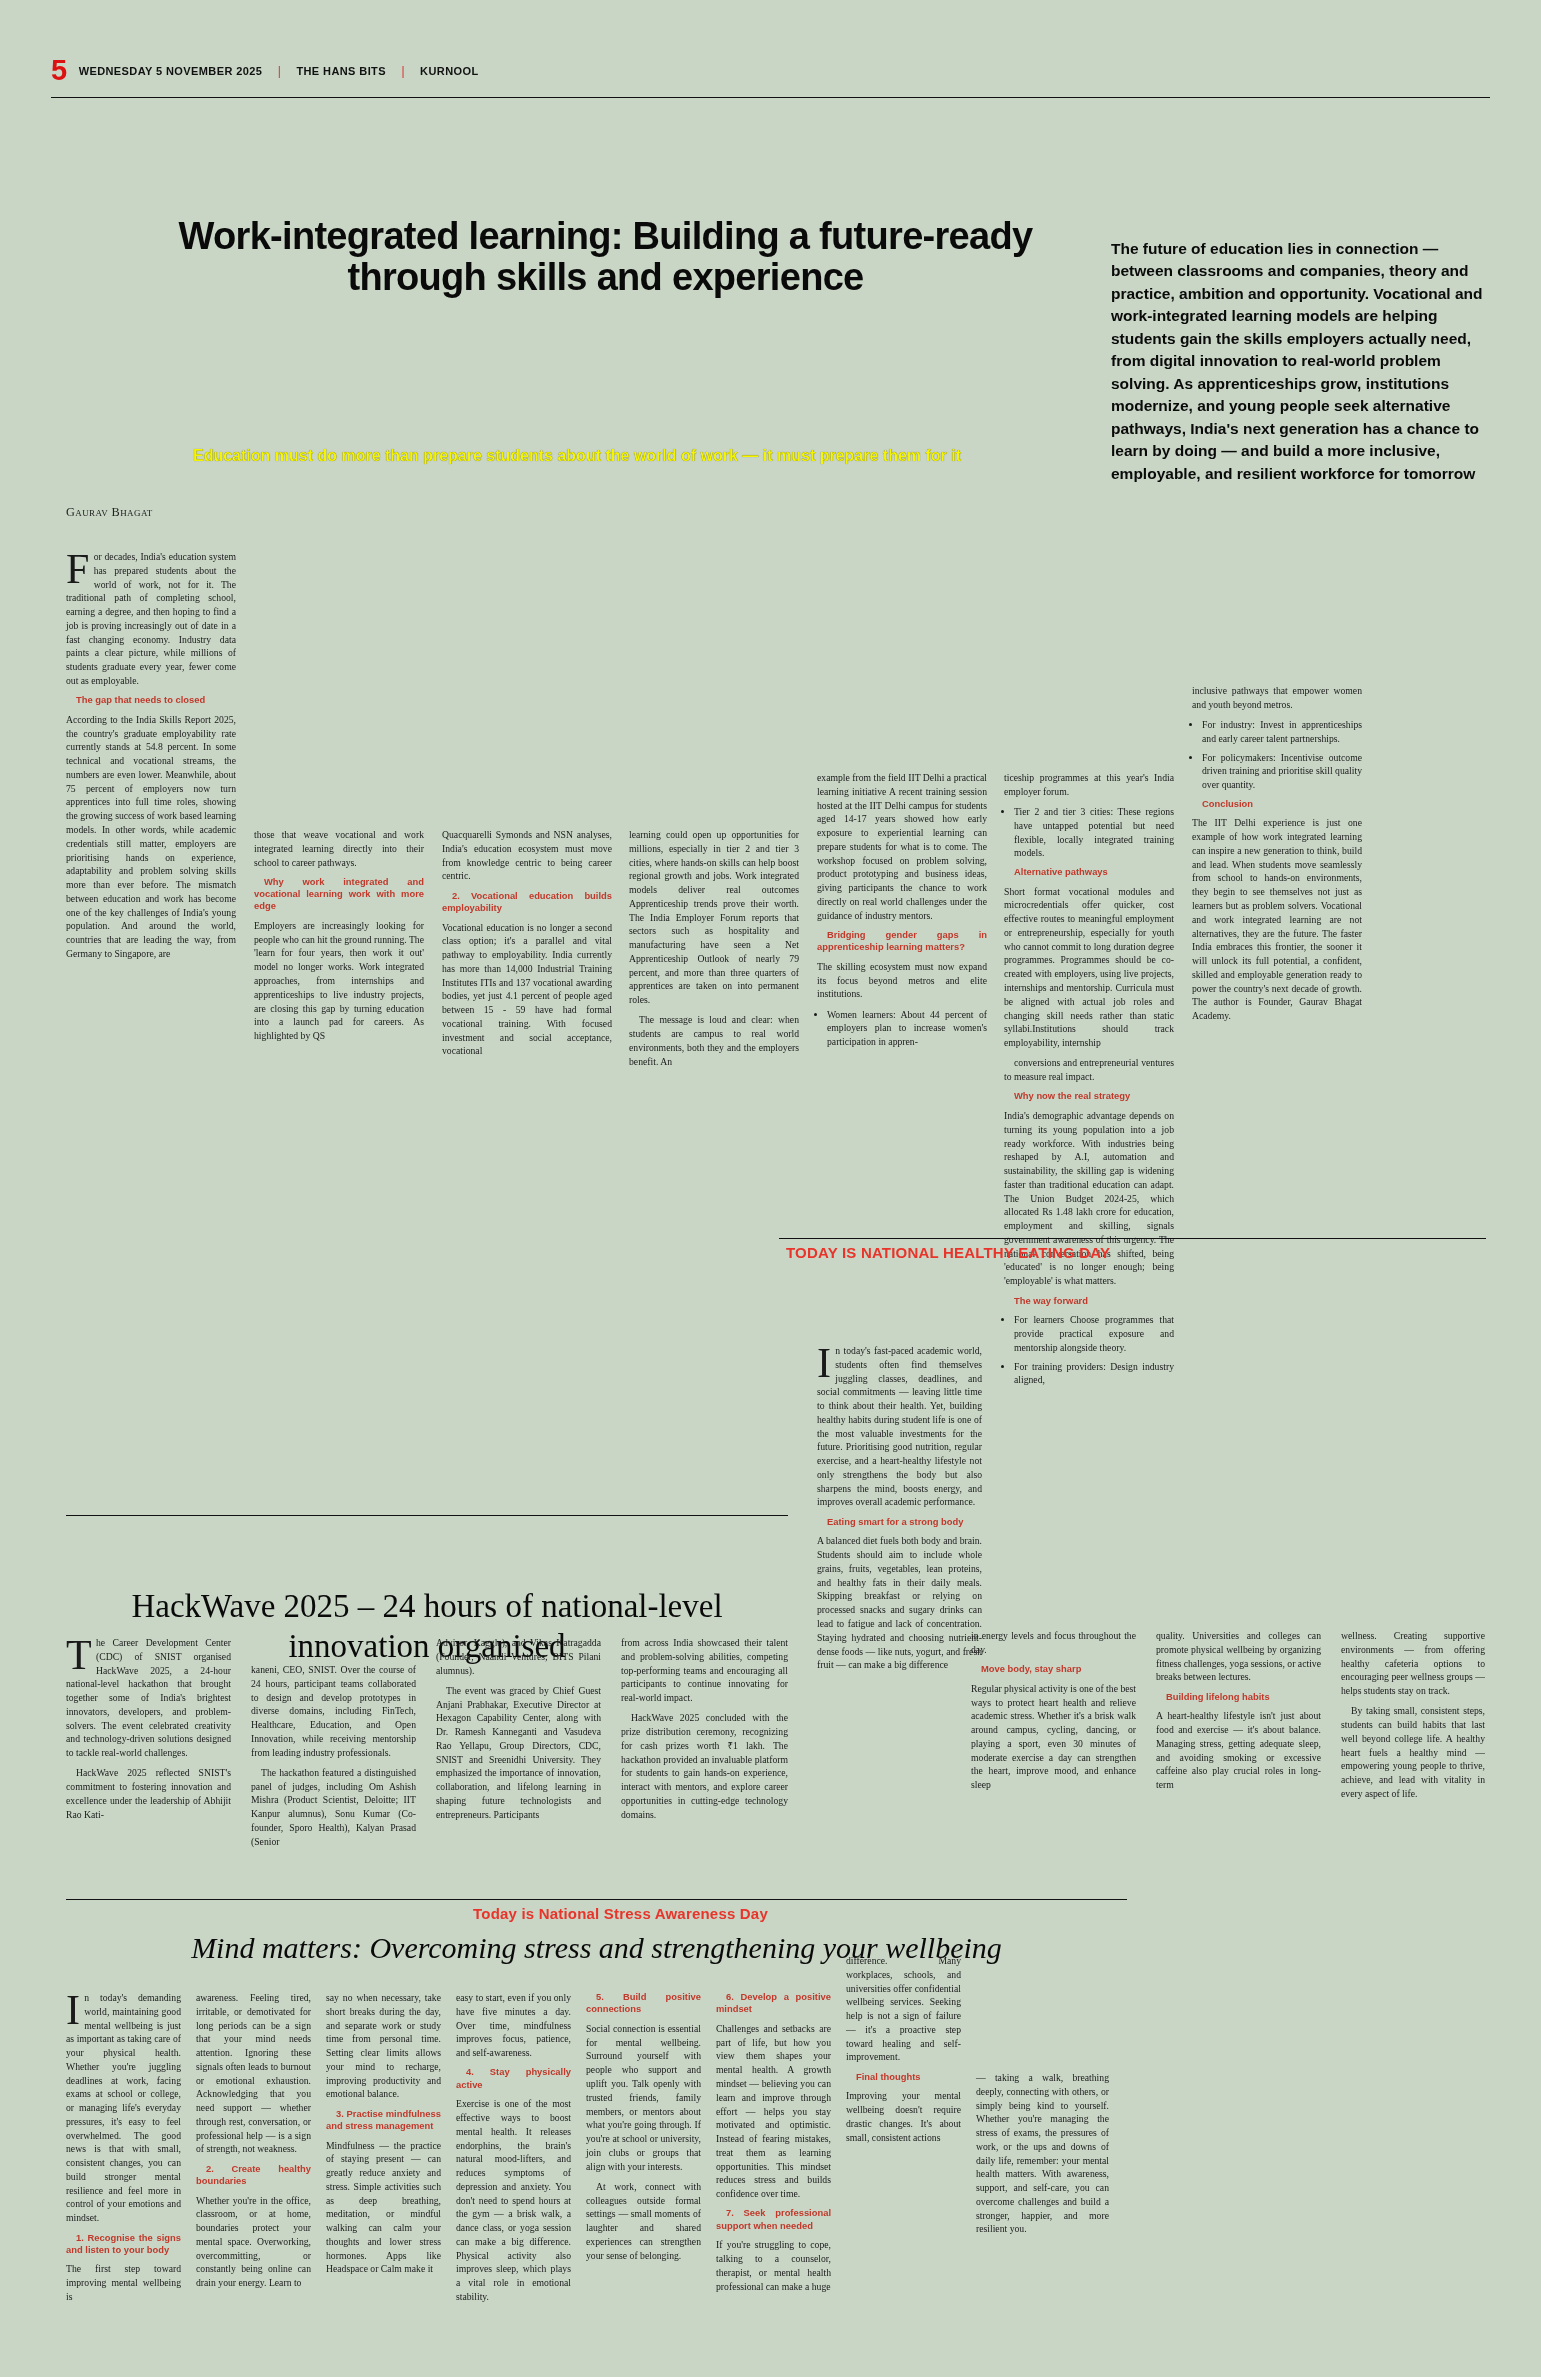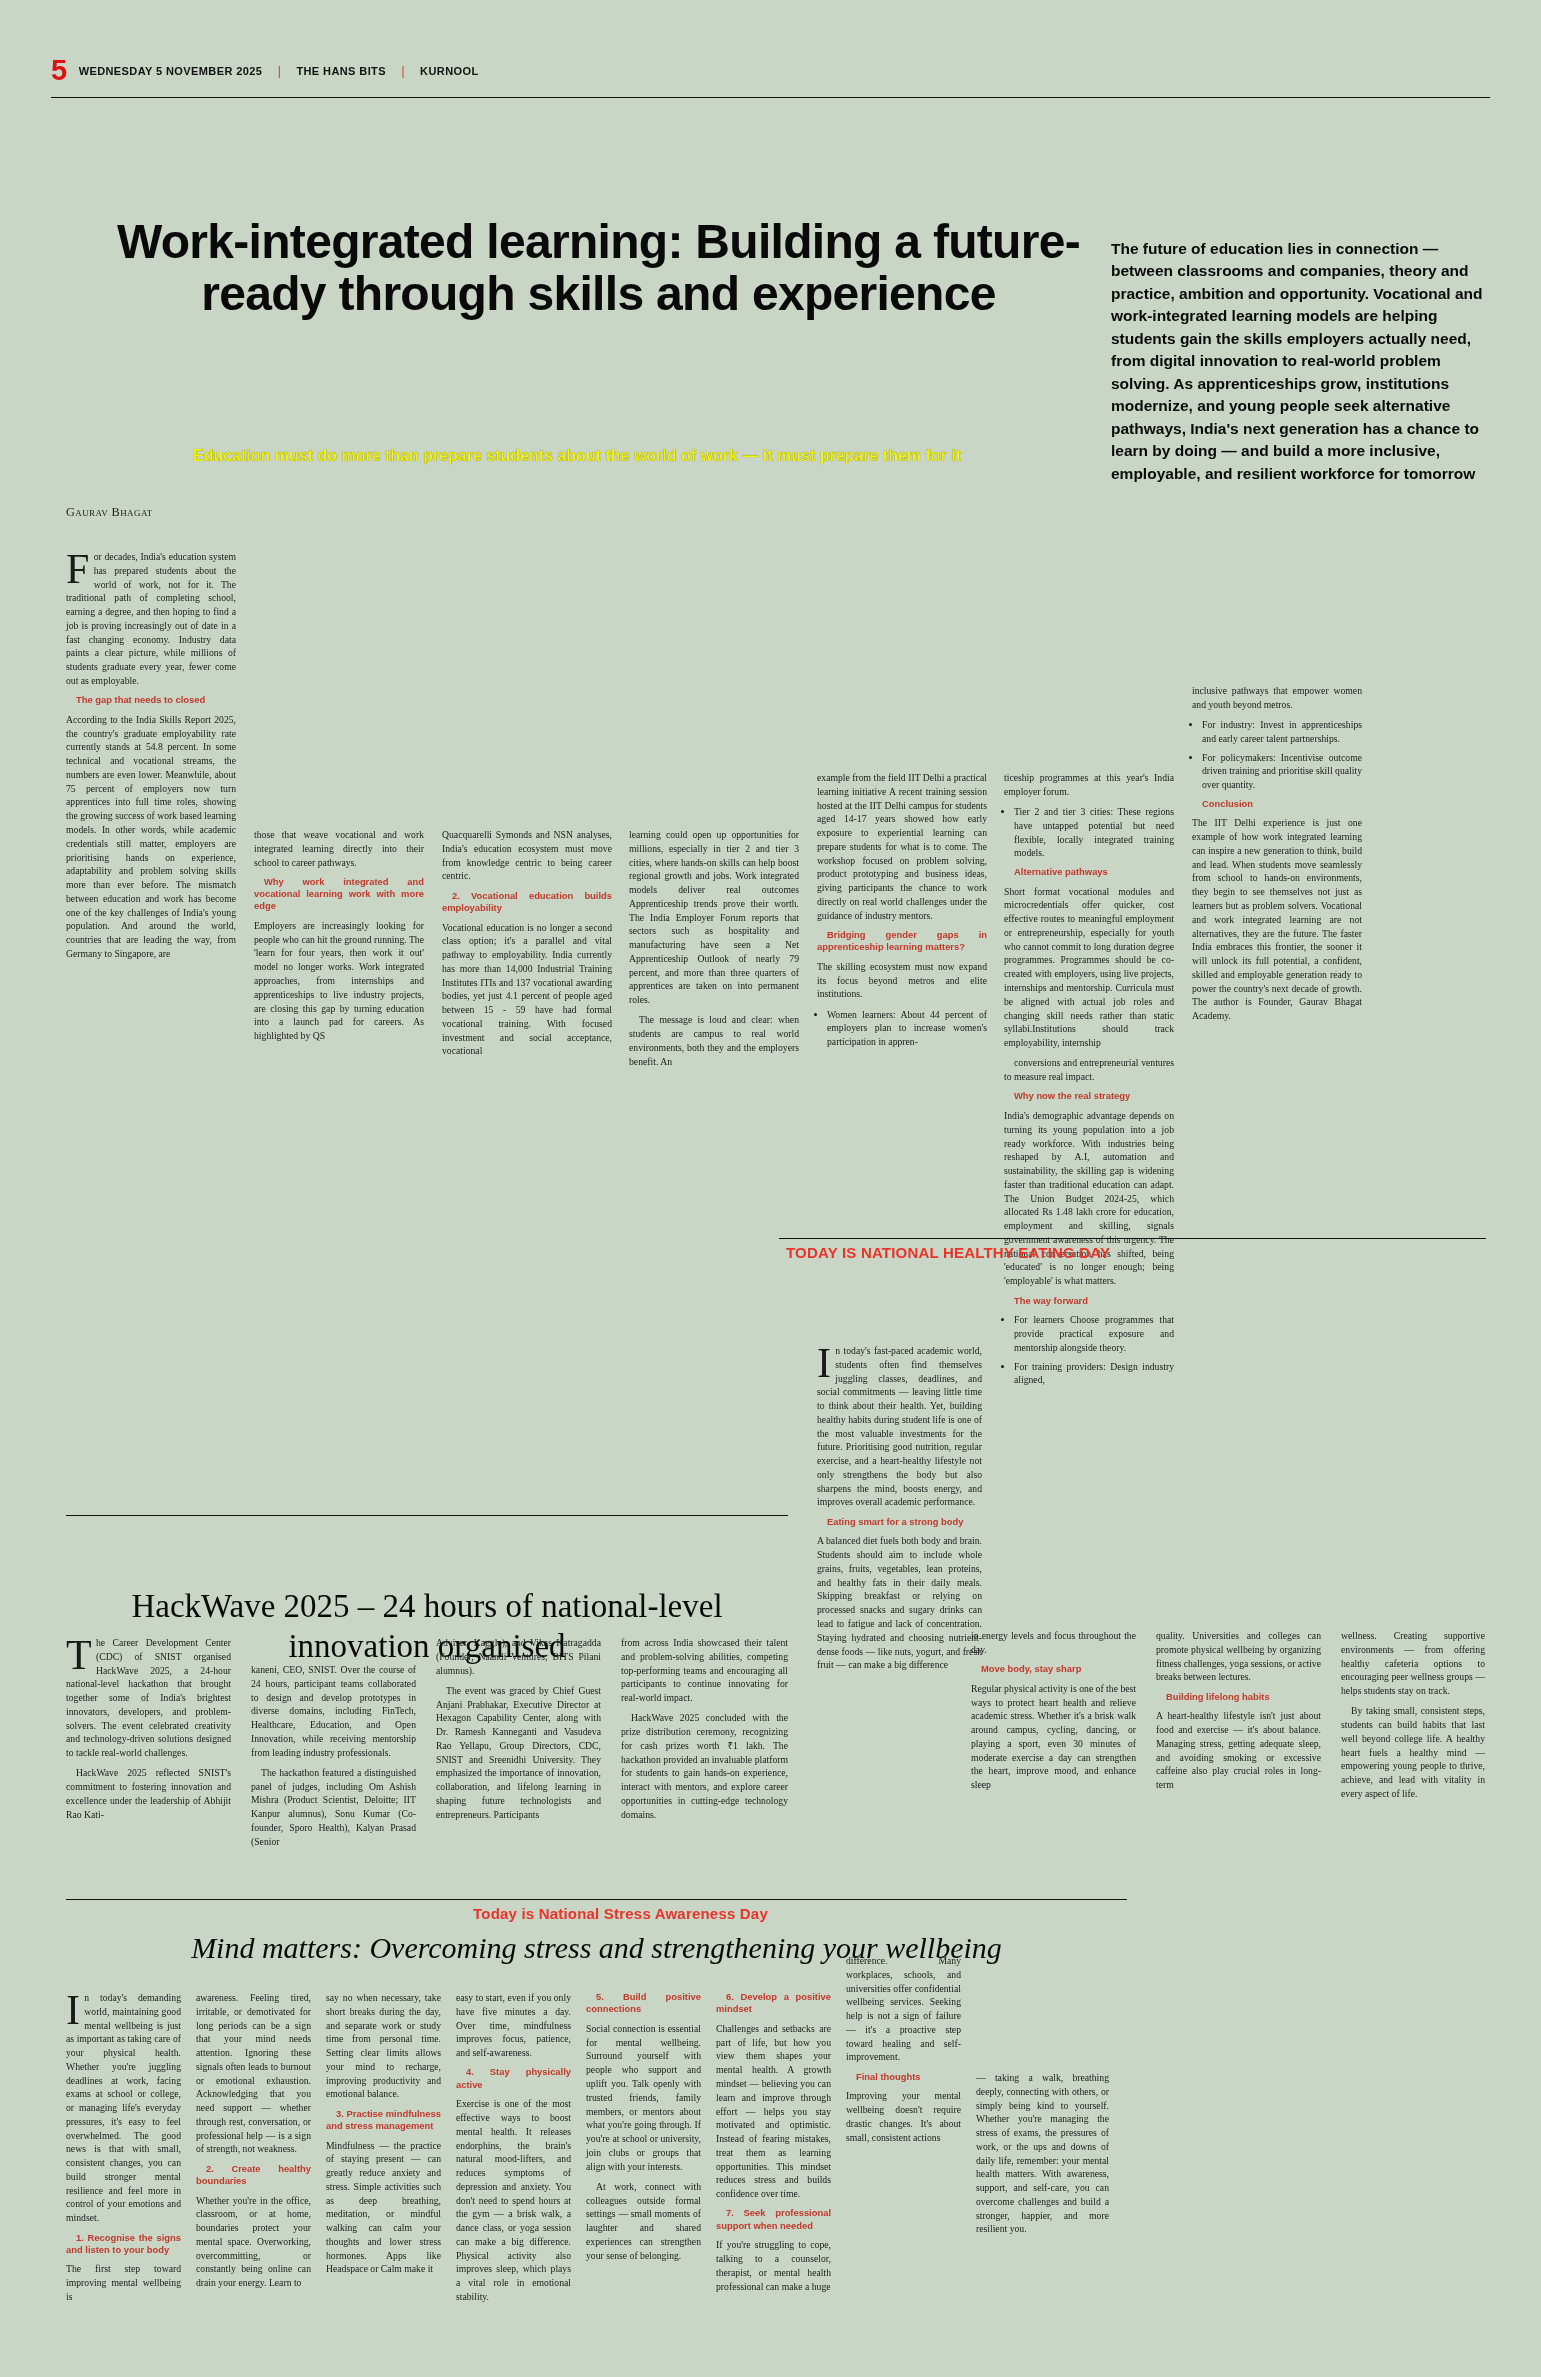--- a/index.html
+++ b/index.html
@@ -24,25 +24,25 @@
     font-weight:bold; font-size:29px; color:#d11; line-height:1;
   }
   .mast-text {
     font-family:"Liberation Sans", sans-serif;
     font-size:11px; letter-spacing:0.4px; color:#111; font-weight:bold;
   }
   .mast-sep { color:#d11; font-weight:bold; padding:0 4.3px; }
 
   
   .headline {
-    position:absolute; top:216px; left:115px; width:967px;
+    position:absolute; top:216px; left:122px; width:967px;
     text-align:center;
     font-family:"Liberation Sans", sans-serif;
     font-weight:bold;
-    font-size:48px;
+    font-size:38px;
     line-height:1.08;
     letter-spacing:-0.7px;
     color:#0a0a0a;
   }
   .kicker {
     position:absolute; top:447px; left:72px; width:1010px;
     text-align:center;
     font-family:"Liberation Sans", sans-serif;
     font-weight:bold; font-size:16px; color:#f5f500;
     text-shadow:0 0 0.7px #333;

